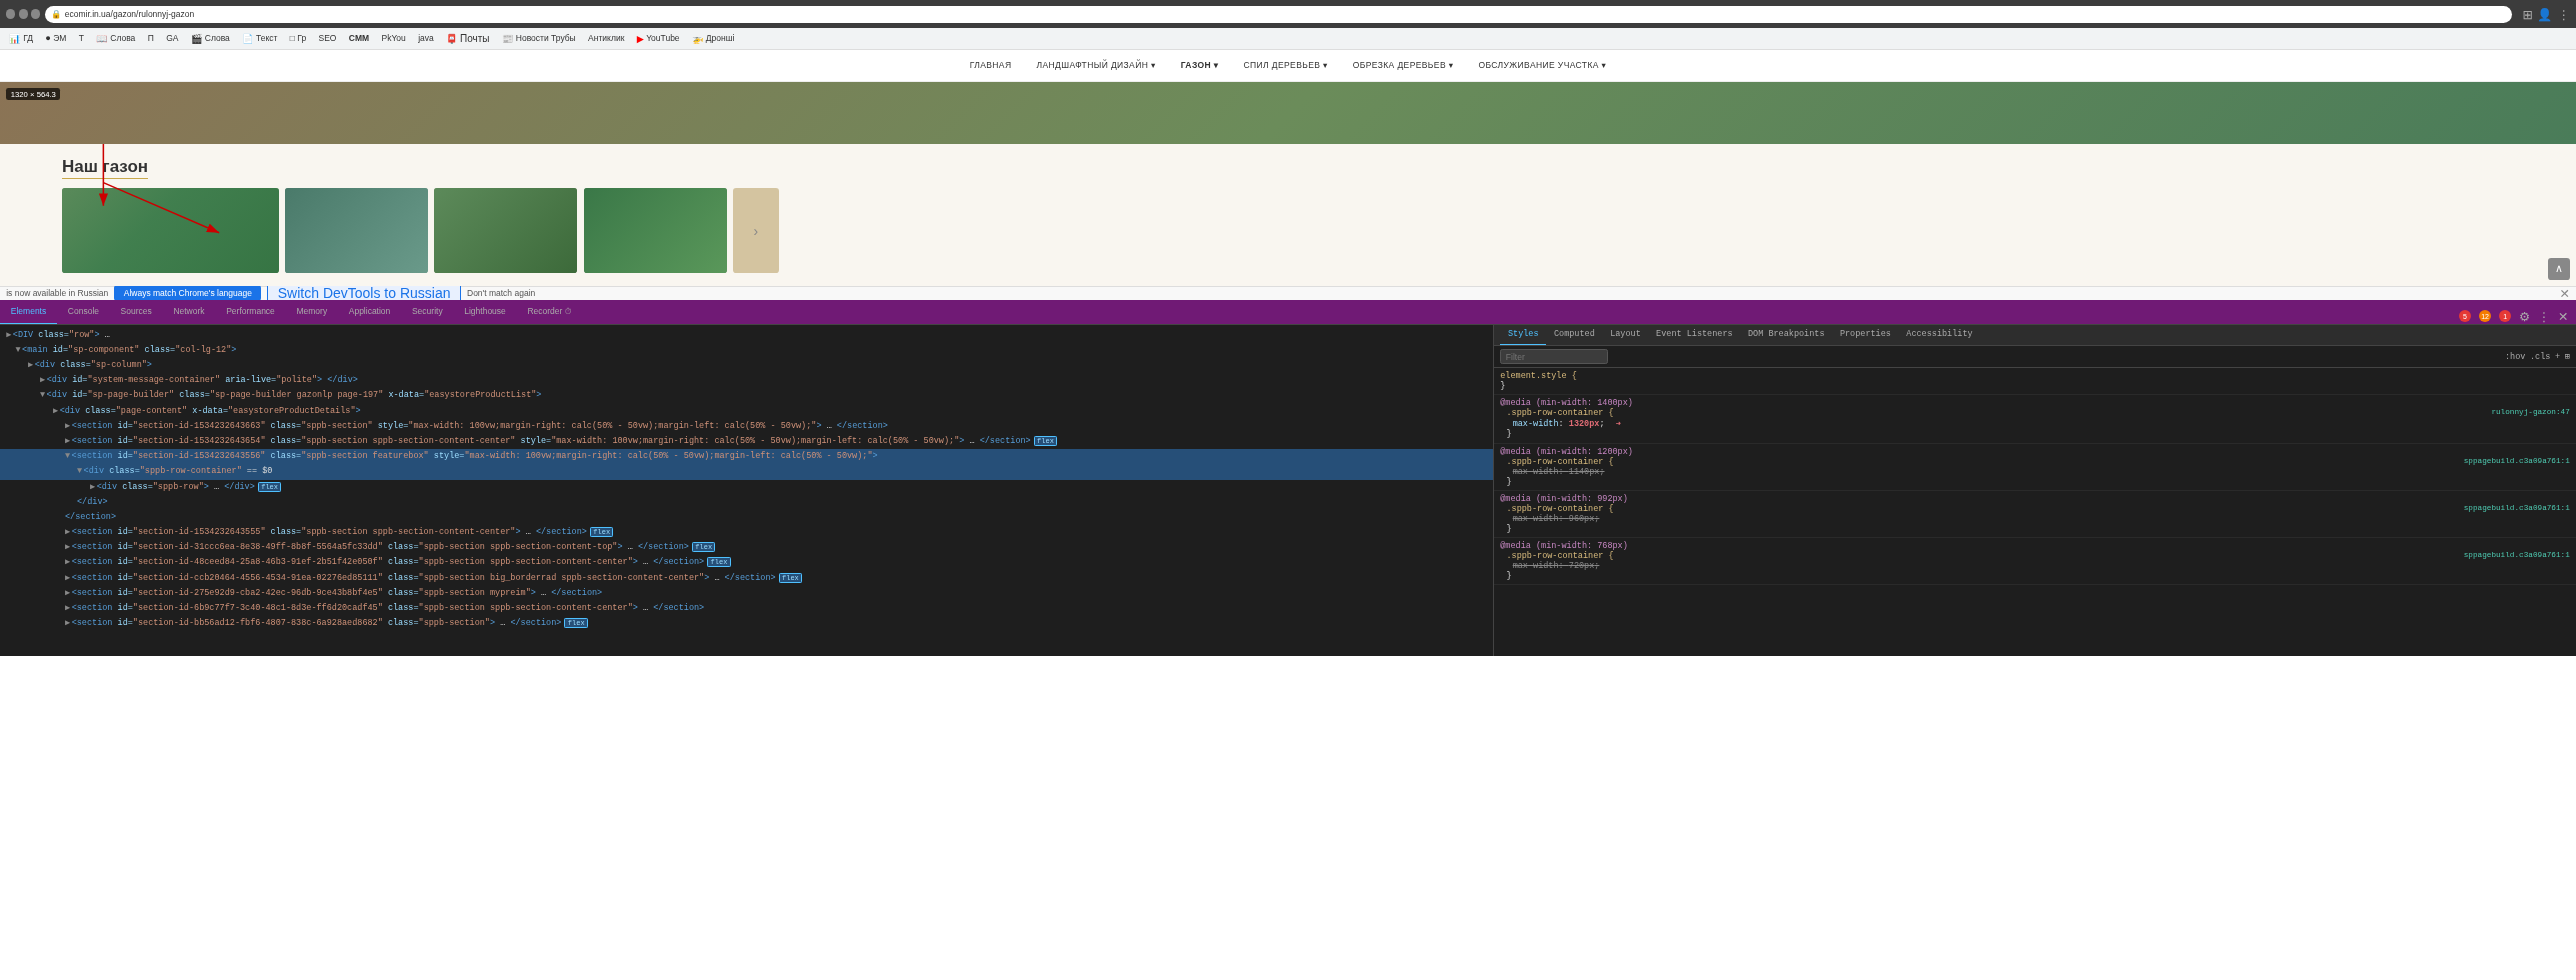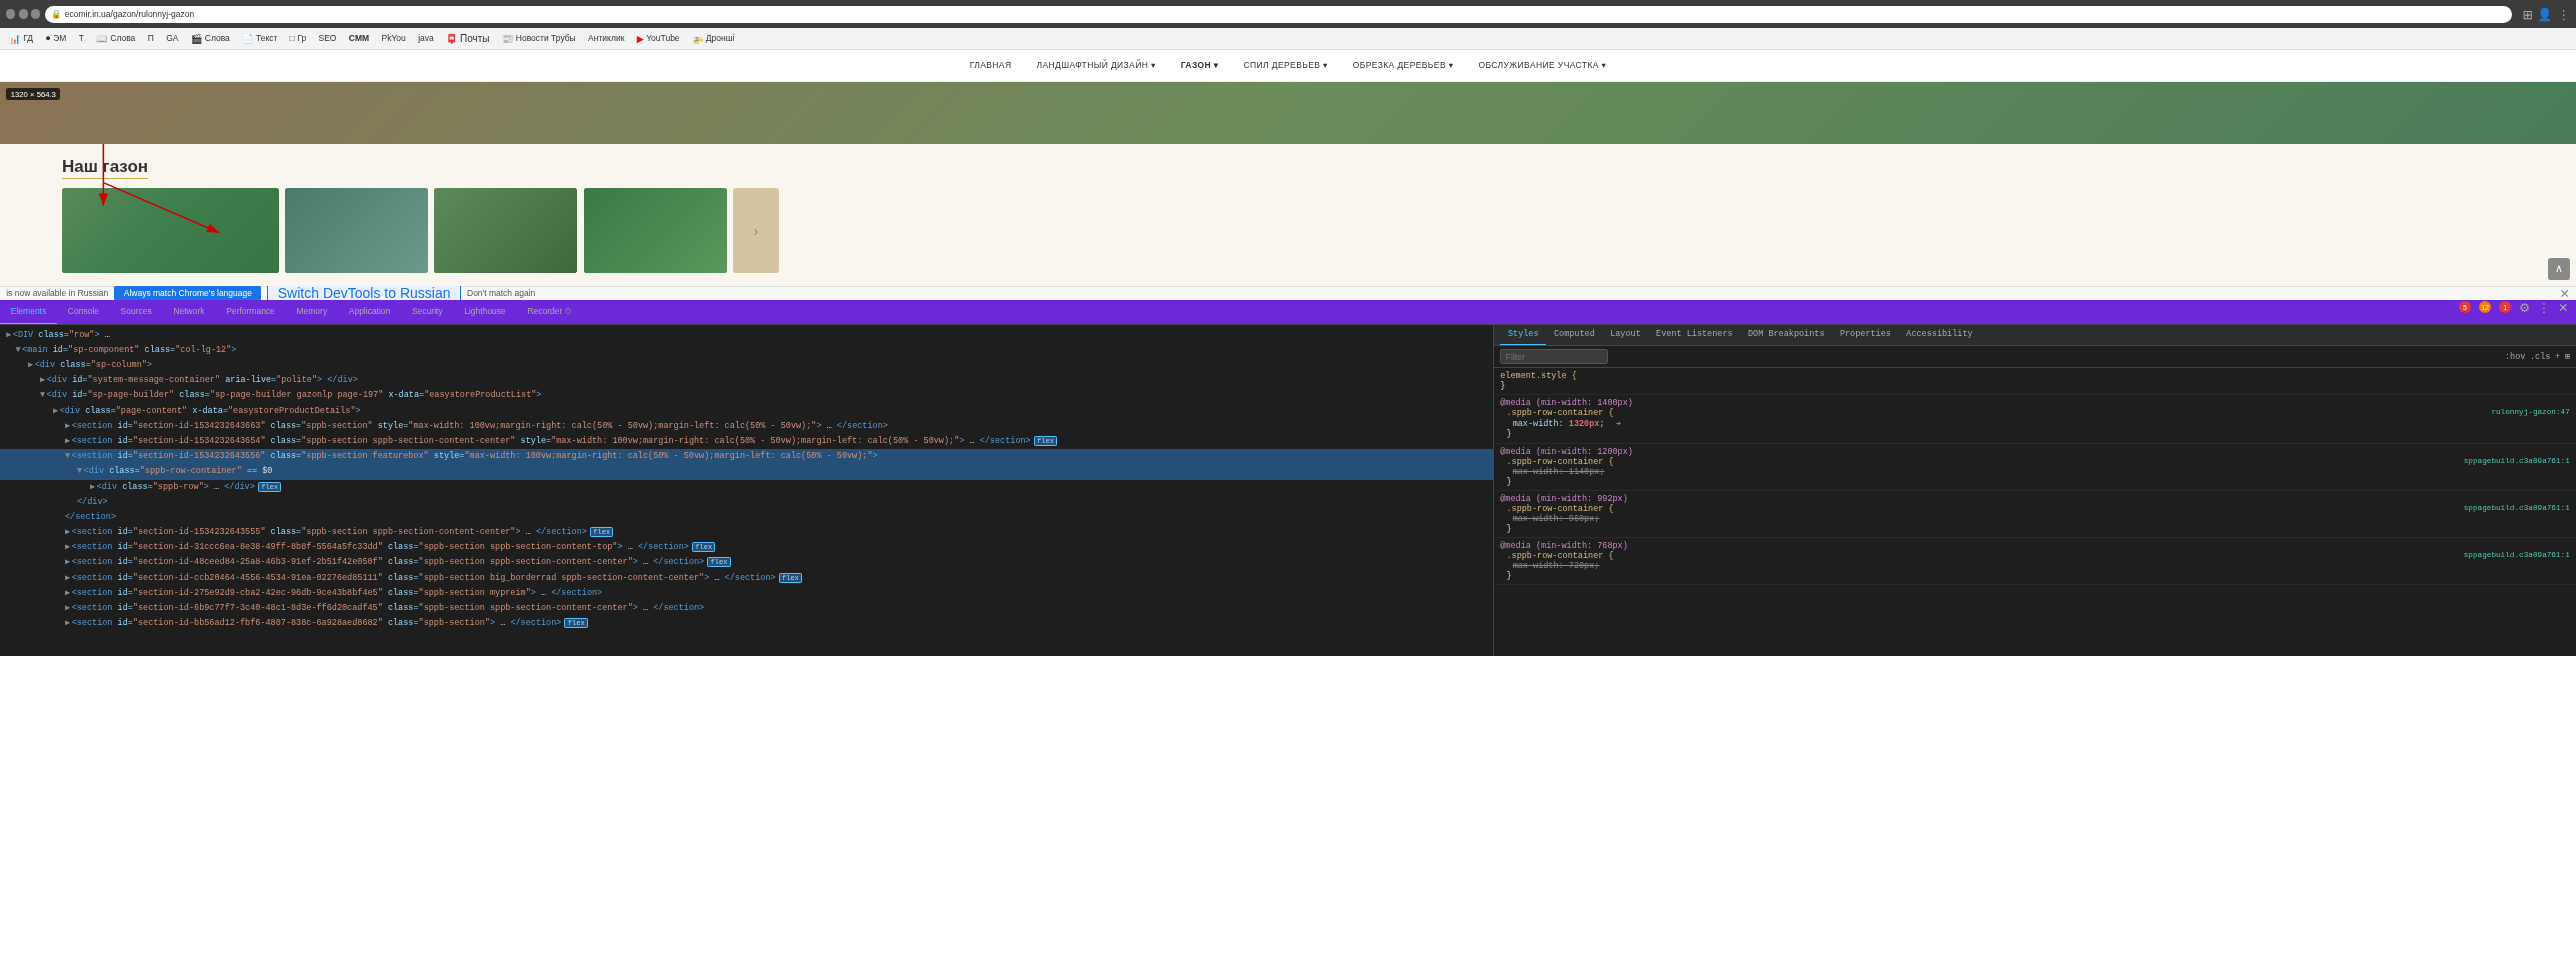--- a/index.html
+++ b/index.html
@@ -182,23 +182,23 @@
       background: #1e1e1e;
       color: #ccc;
       font-size: 8.5px;
       display: flex;
       flex-direction: column;
       height: 356px;
     }
 
     
     .devtools-topbar {
-      background: #6d28d9;
-      display: flex;
-      align-items: flex-start;
+      background: #701a75;
+      display: flex;
+      align-items: flex-end;
       height: 25px;
       border-bottom: 0.8px solid #444;
     }
     .devtools-tabs {
       display: flex;
       align-items: center;
       height: 100%;
     }
     .devtools-tab {
       padding: 0 10.8px;

